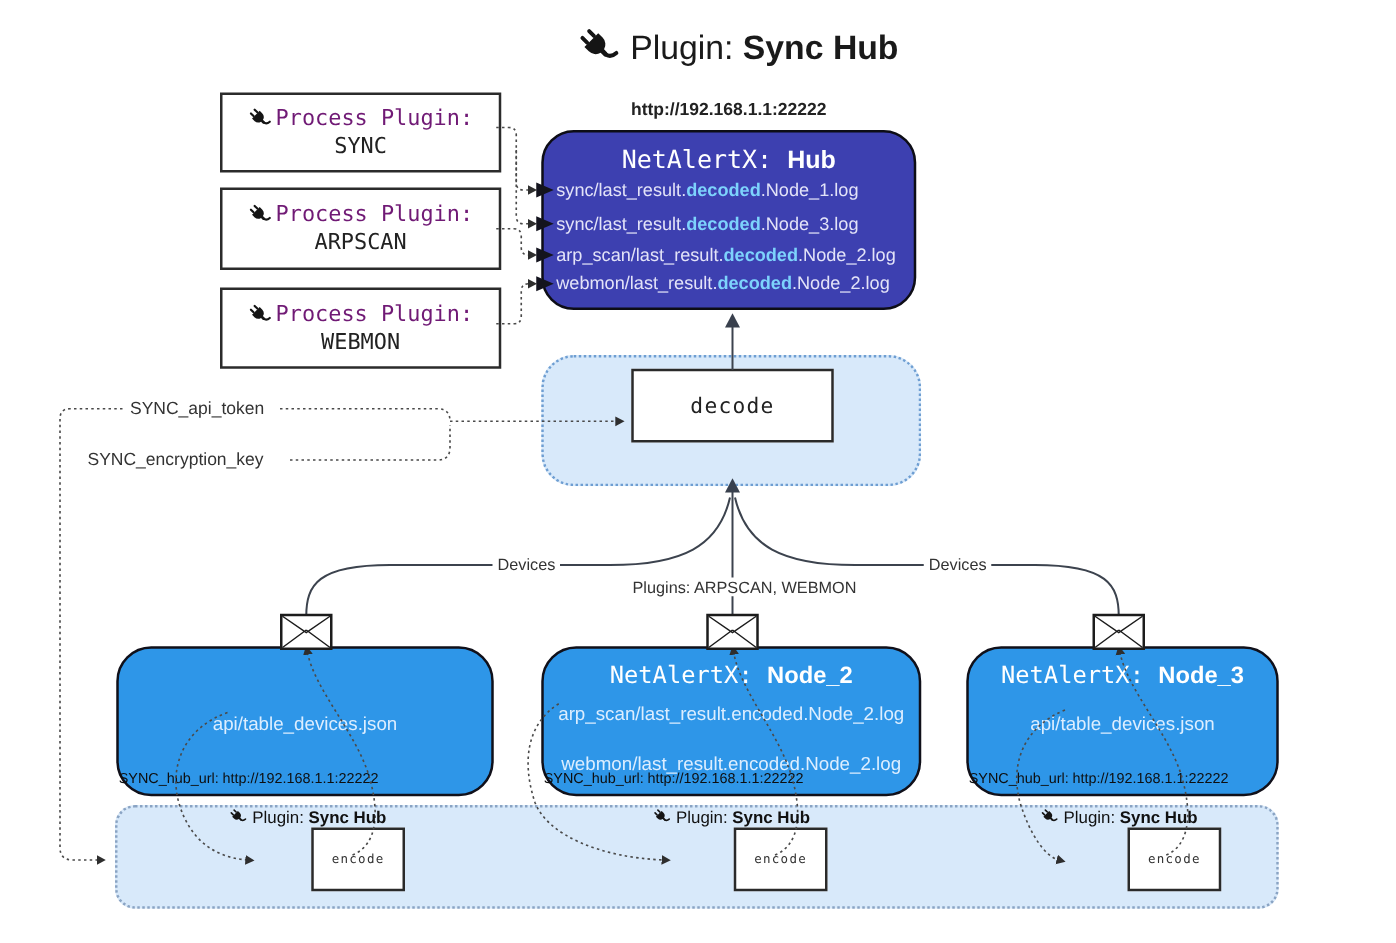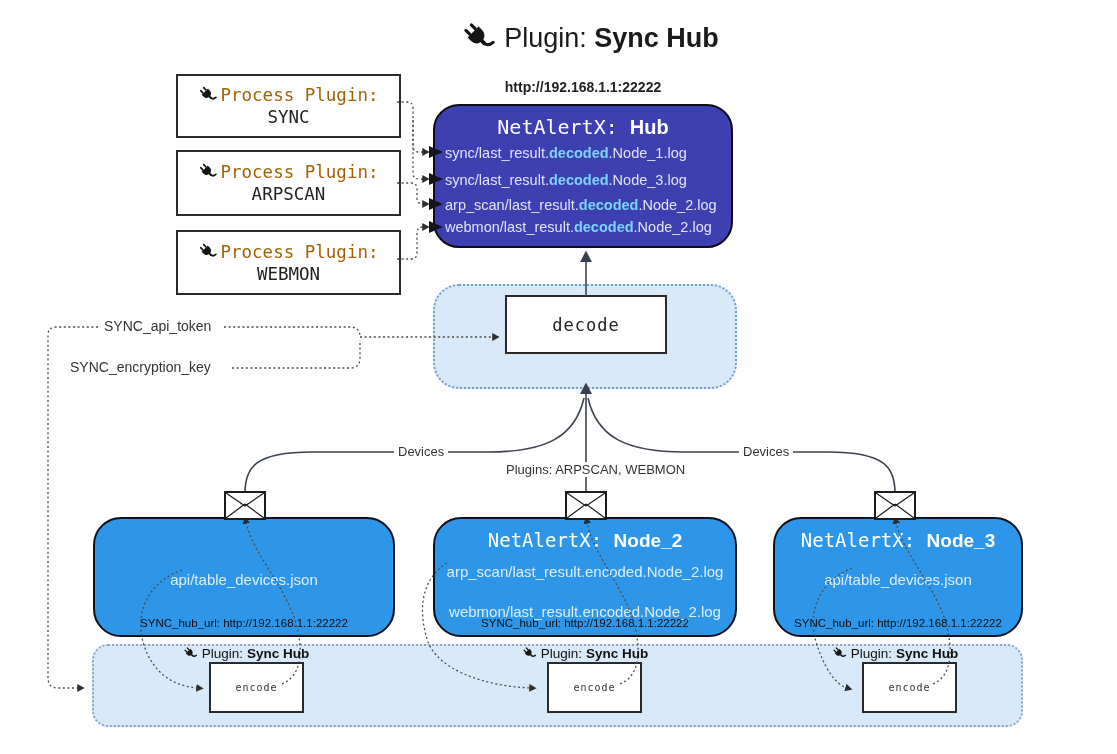--- a/index.html
+++ b/index.html
@@ -13,21 +13,21 @@
   #title .t{font-size:27px;color:#1a1a1a;}
   #title .t b{font-weight:700;}
 
   
   .plug{display:inline-block;flex:0 0 auto;}
   .plug svg{display:block;}
 
   
   .pbox{left:176px;width:221px;background:#fff;border:2px solid #2b2b2b;z-index:2;
         display:flex;flex-direction:column;align-items:center;justify-content:center;}
-  .pbox .l1{display:flex;align-items:center;gap:2px;font-family:"DejaVu Sans Mono",monospace;font-size:17.5px;color:#a16207;}
+  .pbox .l1{display:flex;align-items:center;gap:2px;font-family:"DejaVu Sans Mono",monospace;font-size:17.5px;color:#701a75;}
   .pbox .l2{font-family:"DejaVu Sans Mono",monospace;font-size:17.5px;color:#222;margin-top:2px;}
 
   
   #hub-url{left:433px;top:79px;width:300px;text-align:center;font-size:14px;color:#222;z-index:4;font-weight:bold;}
   #hub{left:433px;top:104px;width:300px;height:144px;background:var(--hub_bg,#3d40b0);
        border:2px solid #0d0d16;border-radius:26px;z-index:2;box-sizing:border-box;}
   #hub .htitle{position:absolute;top:9px;left:0;right:0;text-align:center;color:#fff;}
   #hub .htitle .mono{font-size:20px;}
   #hub .htitle b{font-size:20px;font-weight:700;}
   .hublog{position:absolute;left:10px;right:4px;height:18px;font-size:14.5px;color:#e3e3f8;white-space:nowrap;}
@@ -44,31 +44,31 @@
   .tag{background:#fff;padding:0 4px;font-size:14px;color:#333;z-index:4;white-space:nowrap;}
   .edge-label{background:#fff;padding:0 4px;font-size:13px;color:#333;z-index:4;white-space:nowrap;}
 
   
   .node{top:517px;height:120px;background:var(--node_bg,#2e96e8);border:2px solid #10101a;
         border-radius:28px;z-index:2;box-sizing:border-box;}
   .node .ntitle{position:absolute;top:10px;left:0;right:0;text-align:center;color:#fff;}
   .node .ntitle .mono{font-size:19px;}
   .node .ntitle b{font-size:19px;font-weight:700;}
   .node .nline{position:absolute;left:0;right:0;text-align:center;font-size:15px;color:#ddeeff;white-space:nowrap;}
-  .node .nurl{position:absolute;bottom:6px;left:0;right:0;text-align:center;font-size:11.5px;color:#0e0e0e;}
+  .node .nurl{position:absolute;bottom:6px;left:0;right:0;font-size:11.5px;color:#0e0e0e;}
 
   
   #bottom-band{left:92px;top:644px;width:931px;height:83px;background:var(--band_bg,#d8e9fa);
        border:2px dotted #8aa4c4;border-radius:16px;z-index:0;box-sizing:border-box;}
   .enc-label{top:644px;width:180px;height:18px;display:flex;align-items:center;justify-content:center;gap:4px;
        font-size:13.5px;color:#111;z-index:4;}
   .enc-label b{font-weight:700;}
-  .enc-box{top:662px;width:95px;height:51px;background:#fff;border:2px solid #2a2a2a;z-index:2;
+  .enc-box{top:662px;width:75px;height:51px;background:#fff;border:2px solid #2a2a2a;z-index:2;
        display:flex;align-items:center;justify-content:center;box-sizing:border-box;
-       font-family:"DejaVu Sans Mono",monospace;font-size:10px;color:#333;letter-spacing:1px;}
+       font-family:"DejaVu Sans Mono",monospace;font-size:10px;color:#333;letter-spacing:1px;margin-left:40px;}
 
   
   #overlay{position:absolute;left:0;top:0;z-index:3;pointer-events:none;}
   .solid{fill:none;stroke:#3c434e;stroke-width:1.6px;}
   .dotted{fill:none;stroke:#4a4a4a;stroke-width:1.3px;stroke-dasharray:2 2.6;}
   .env rect{fill:#fff;stroke:#1c1c1c;stroke-width:2px;}
   .env path{fill:none;stroke:#1c1c1c;stroke-width:1.2px;}
   .hub-tri{fill:#14141e;}
 </style>
 </head>

